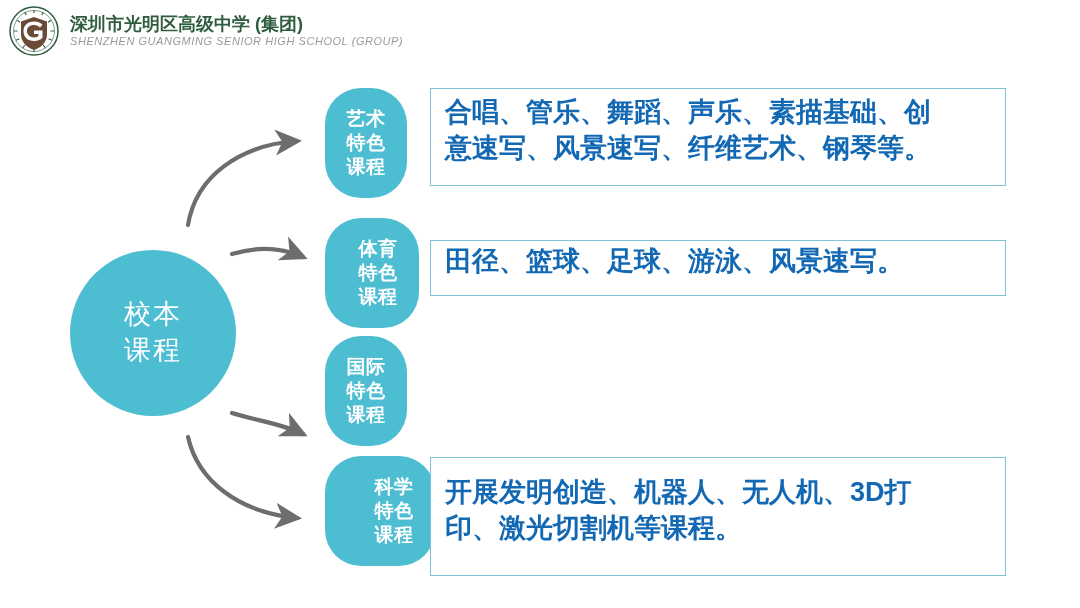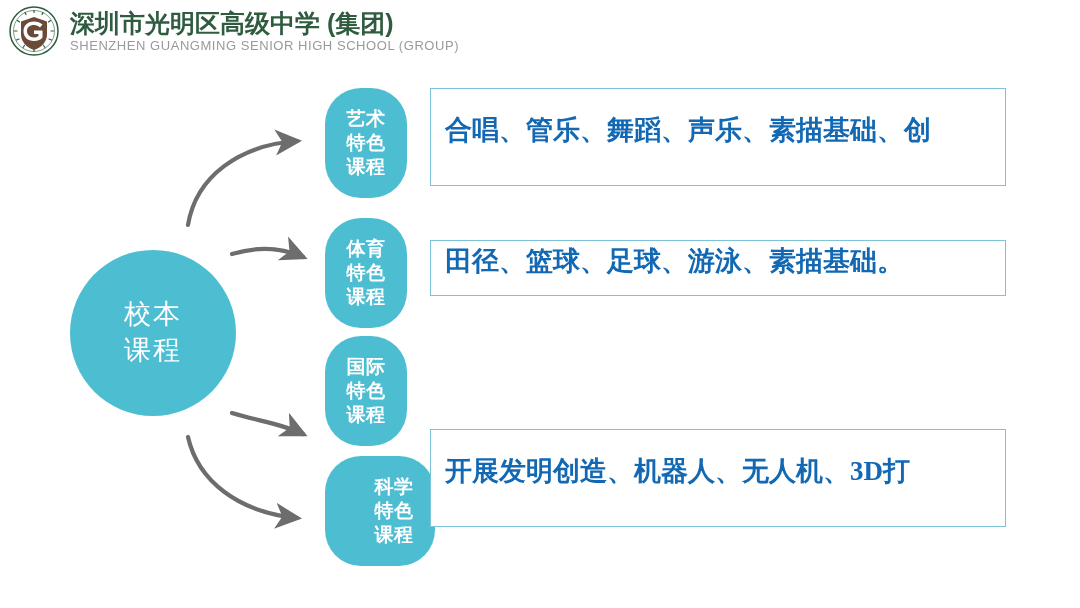--- a/index.html
+++ b/index.html
@@ -33,33 +33,34 @@
     flex: 0 0 52px;
     margin-right: 10px;
   }
   #header-text-block {
     display: flex;
     flex-direction: column;
     justify-content: center;
     line-height: 1;
   }
   #school-name-cn {
-    font-size: 25px;
+    font-size: 18px;
     font-weight: bold;
     color: #2f5c3f;
     letter-spacing: 0px;
     white-space: nowrap;
     margin-bottom: 3px;
   }
   #school-name-en {
-    font-size: 13px;
+    font-size: 11px;
     font-weight: normal;
     color: #9a9a9a;
     letter-spacing: 0.55px;
     white-space: nowrap;
+    font-style: italic;
   }
 
   
   #diagram {
     position: absolute;
     left: 0;
     top: 0;
     width: 1080px;
     height: 608px;
   }
@@ -107,21 +108,21 @@
     align-items: center;
     justify-content: center;
     font-size: 19px;
     font-weight: bold;
     line-height: 1.26;
     letter-spacing: 0.5px;
     text-align: center;
   }
   .cat-node .cat-line { display: block; }
   #cat-node-0 { top: 88px; }
-  #cat-node-1 { top: 218px; }
+  #cat-node-1 { top: 218px; padding-left: 12px; }
   #cat-node-2 { top: 336px; text-align: right; }
   #cat-node-3 { top: 456px; padding-left: 28px; }
 
   
   .desc-box {
     position: absolute;
     left: 430px;
     width: 576px;
     box-sizing: border-box;
     border: 1.4px solid #7fc3da;
@@ -133,21 +134,21 @@
     letter-spacing: 0px;
     padding: 8px 12px 20px 14px;
     display: flex;
     flex-direction: column;
     justify-content: center;
   }
   .desc-line { display: block; white-space: nowrap; }
   #desc-box-0 { top: 88px;  height: 98px; }
   #desc-box-1 { top: 240px; height: 56px; }
   #desc-box-2 { top: 344px; height: 70px; }
-  #desc-box-3 { top: 429px; height: 98px; font-family: Liberation Serif, serif; }
+  #desc-box-3 { top: 457px; height: 119px; }
 </style>
 </head>
 <body>
 
 <div id="header">
 
   <div id="logo-mark">
     <svg viewBox="0 0 104 104" width="52" height="52" aria-hidden="true">
       <circle cx="52" cy="52" r="48" fill="none" stroke="#2f5c3f" stroke-width="3"></circle>
       <circle cx="52" cy="52" r="41" fill="none" stroke="#2f5c3f" stroke-width="1.2"></circle>
@@ -217,21 +218,23 @@
     <span class="cat-line">课程</span>
   </div>
   <div class="cat-node" id="cat-node-3">
     <span class="cat-line">科学</span>
     <span class="cat-line">特色</span>
     <span class="cat-line">课程</span>
   </div>
 
   <div class="desc-box" id="desc-box-0">
     <span class="desc-line">合唱、管乐、舞蹈、声乐、素描基础、创</span>
+    <span class="desc-line">意速写、风景速写、纤维艺术、钢琴等。</span>
   </div>
   <div class="desc-box" id="desc-box-1">
-    <span class="desc-line">田径、篮球、足球、游泳、素描基础。</span>
+    <span class="desc-line">田径、篮球、足球、游泳、风景速写。</span>
   </div>
   <div class="desc-box" id="desc-box-3">
     <span class="desc-line">开展发明创造、机器人、无人机、3D打</span>
+    <span class="desc-line">印、激光切割机等课程。</span>
   </div>
 
 </div>
 
 </body></html>

